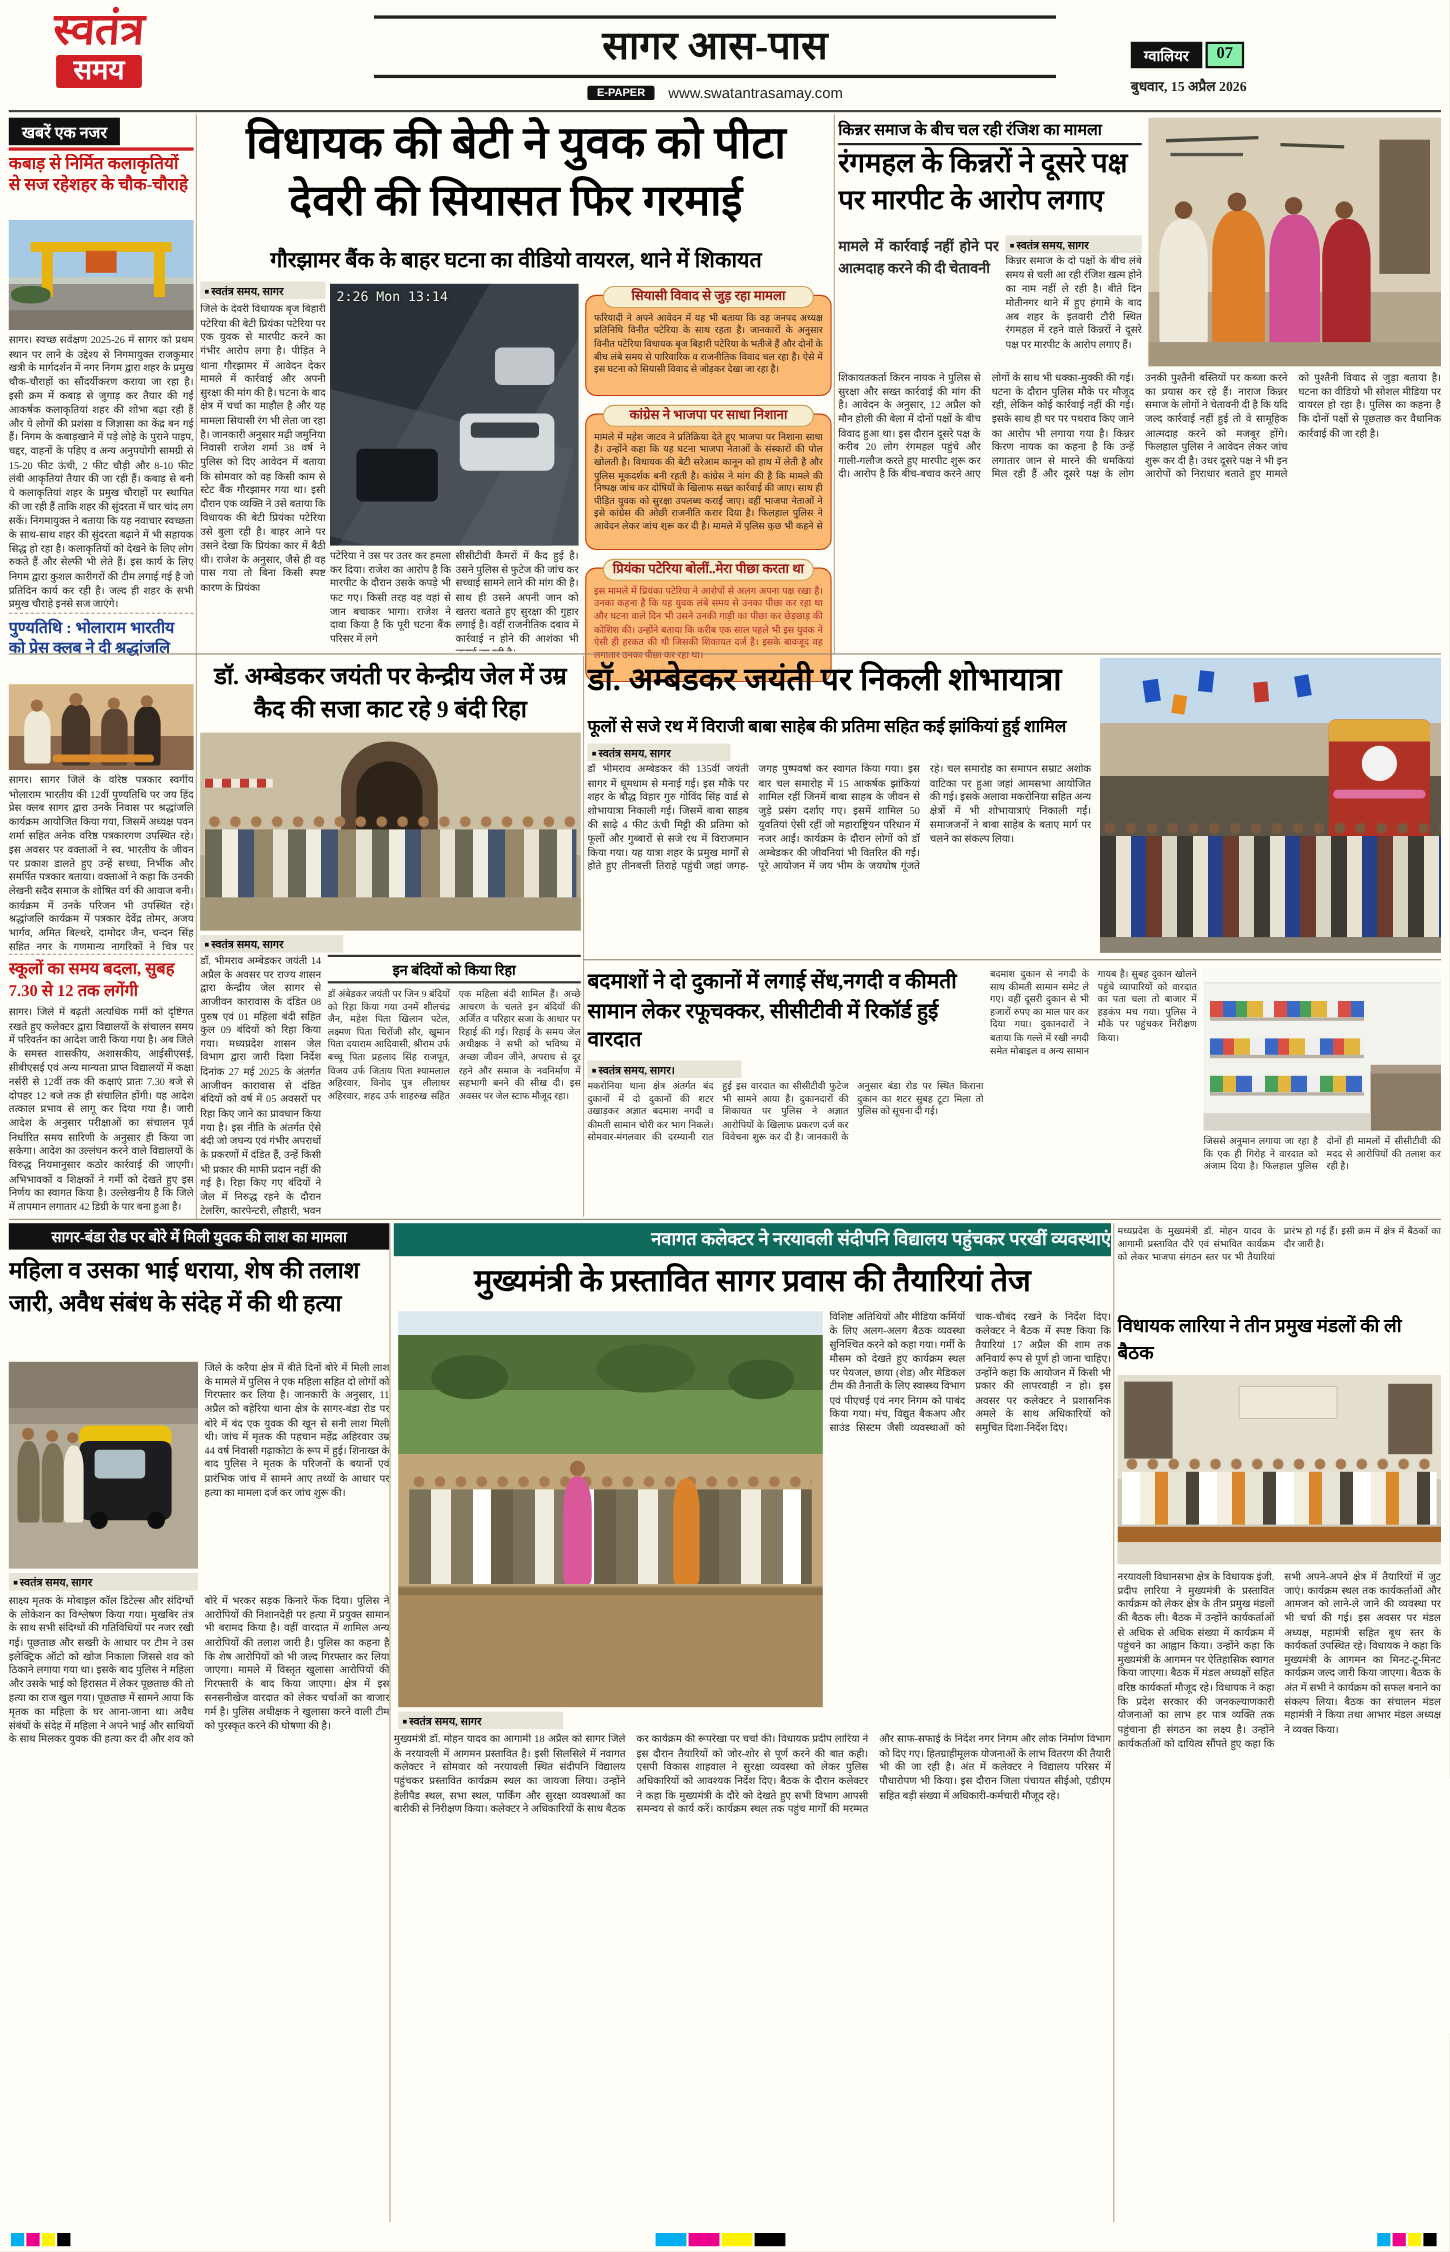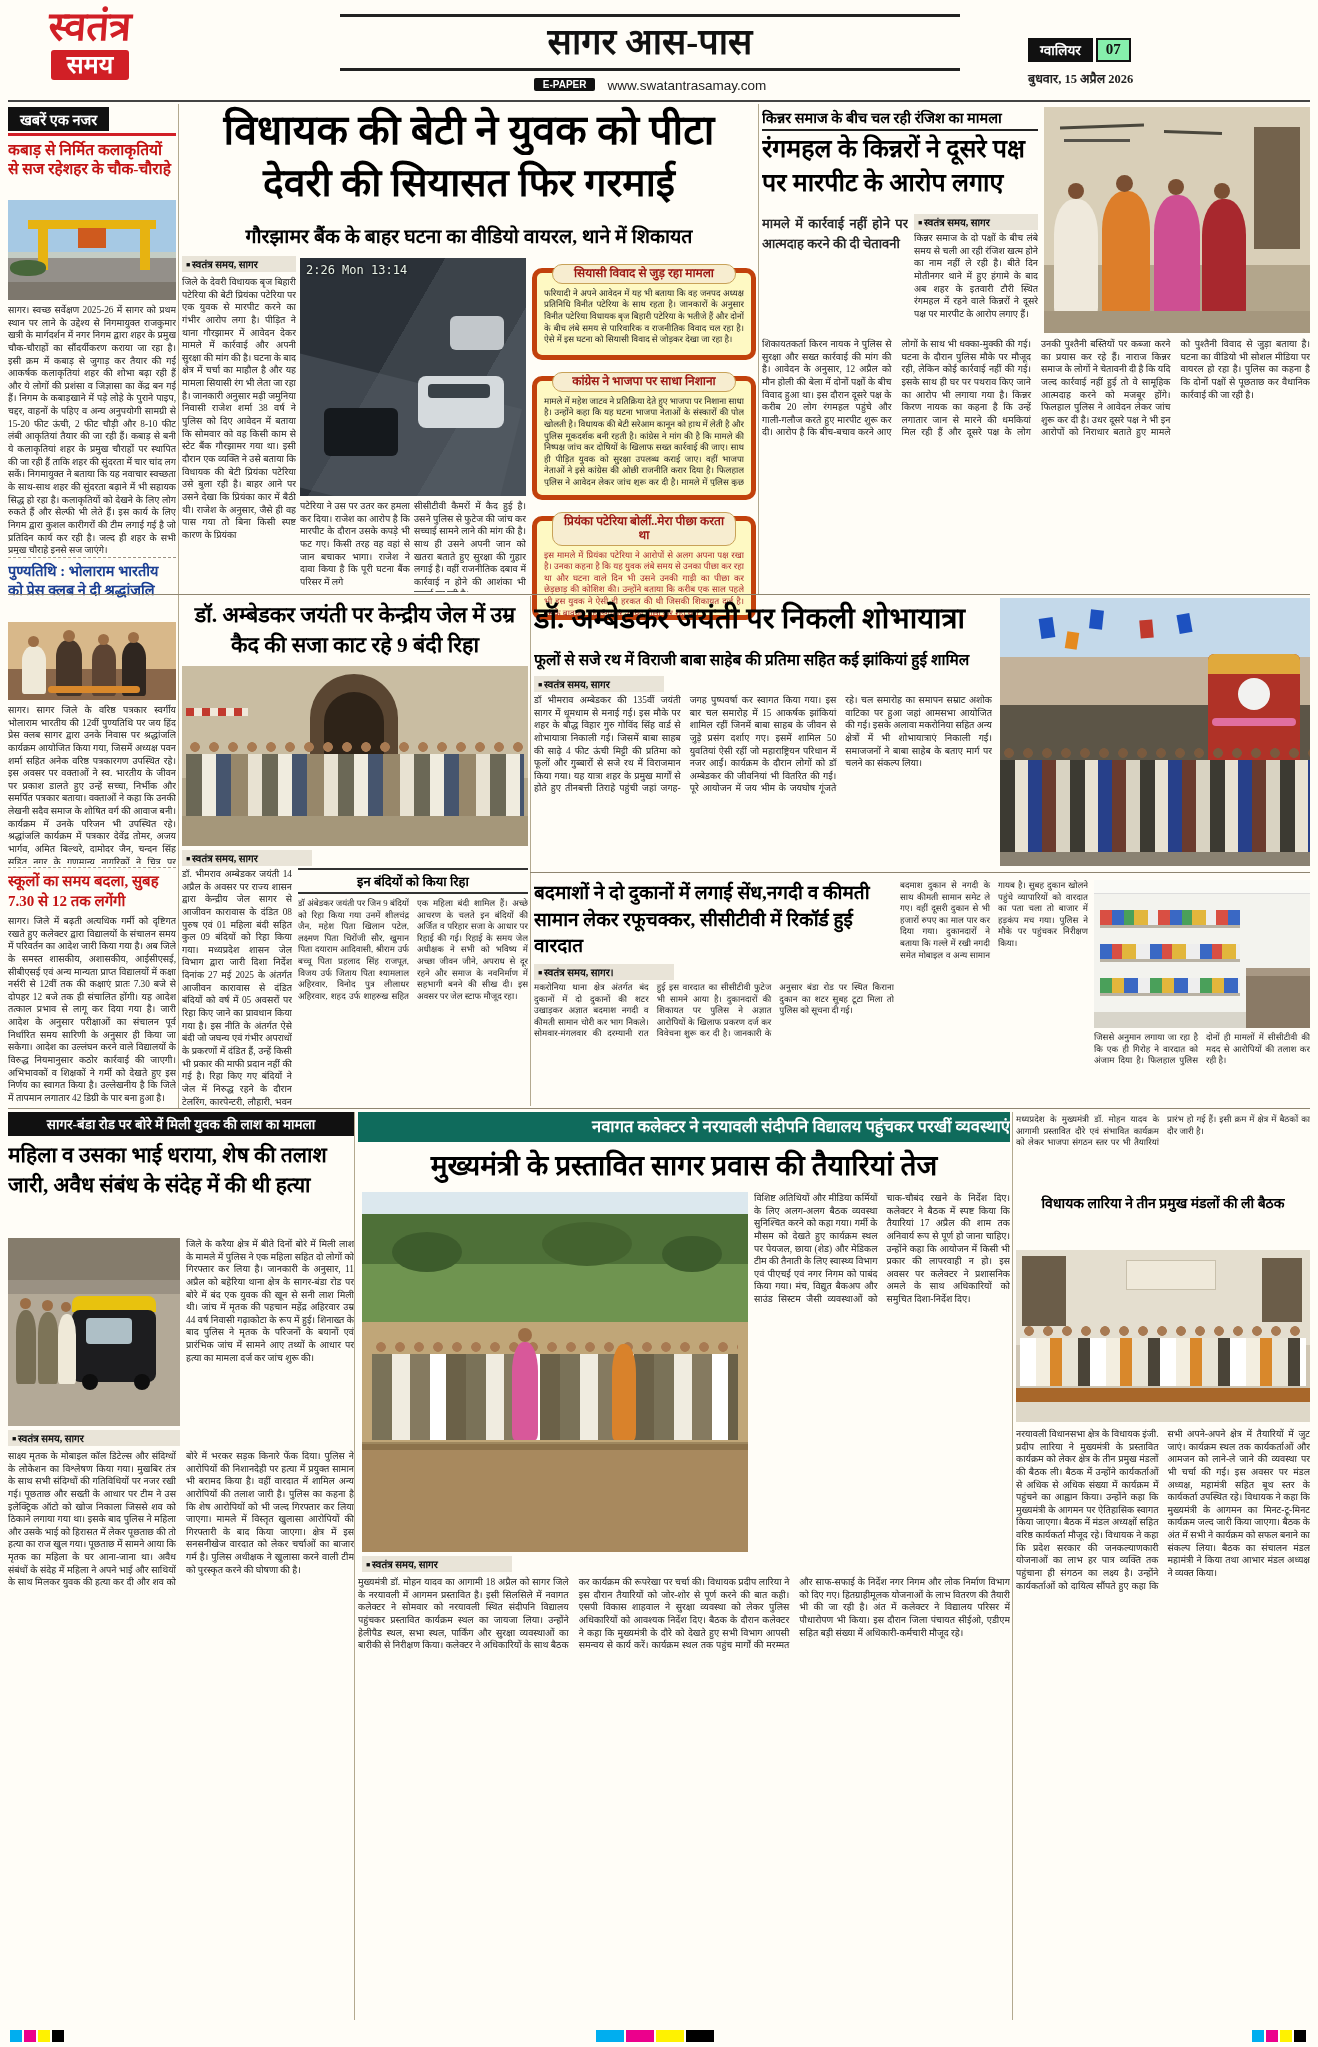--- a/index.html
+++ b/index.html
@@ -8,21 +8,21 @@
 .abs{position:absolute}
 .bt{font-size:9.3px;line-height:1.36;text-align:justify;color:#1c1c1c;overflow:hidden}
 .bts{font-size:8.6px;line-height:1.35;text-align:justify;color:#1c1c1c;overflow:hidden}
 .hl{font-weight:bold;color:#000;overflow:hidden}
 .byline{background:#e9e4d8;font-size:10px;font-weight:bold;color:#111;padding:1px 4px;white-space:nowrap;overflow:hidden}
 .byline::before{content:"■ ";font-size:7px;vertical-align:1px}
 .vline{position:absolute;width:1px;background:#b3a98f}
 .hline{position:absolute;height:1px;background:#8f8570}
 .dsep{position:absolute;border-top:1px dashed #9a9182;width:168px}
 .photo{position:absolute;overflow:hidden;background:#999}
-.nbox{border:5px solid #c2410c;border-radius:10px;padding:11px 7px 20px;background:#fef9c3}
+.nbox{border:1px solid #c2410c;border-radius:10px;padding:11px 7px 20px;background:#fdba74}
 .boxhead{background:#f7edd0;border:1px solid #c8a258;border-radius:10px;color:#9c1712;font-weight:bold;text-align:center;font-size:12px;line-height:1.15;padding:2px 5px;margin:-20px auto 4px;width:92%;position:relative}
 .heads-row{height:14px;background-image:radial-gradient(circle 5px at 9px 7px,#a87a52 4.5px,transparent 5.2px);background-size:19px 15px;background-repeat:repeat-x}
 .fig{position:absolute;border-radius:45% 45% 10% 10%/30% 30% 8% 8%}
 .hd{position:absolute;border-radius:50%;background:#9c6e46}
 .kbar{background:#111;color:#fff;font-weight:bold;text-align:center}
 .mono{font-family:"DejaVu Sans Mono",monospace}
 .sans{font-family:"Liberation Sans",sans-serif}
 </style>
 </head>
 <body>
@@ -240,21 +240,21 @@
     <div class="fig" style="left:250px;top:152px;width:24px;height:96px;background:#d9822b"></div>
     <div style="position:absolute;left:0;top:250px;width:386px;height:8px;background:rgba(40,30,10,.22)"></div>
   </div>
   <div class="abs bt" style="left:754px;top:1192px;width:256px;height:360px;column-count:2;column-gap:9px">विशिष्ट अतिथियों और मीडिया कर्मियों के लिए अलग-अलग बैठक व्यवस्था सुनिश्चित करने को कहा गया। गर्मी के मौसम को देखते हुए कार्यक्रम स्थल पर पेयजल, छाया (शेड) और मेडिकल टीम की तैनाती के लिए स्वास्थ्य विभाग एवं पीएचई एवं नगर निगम को पाबंद किया गया। मंच, विद्युत बैकअप और साउंड सिस्टम जैसी व्यवस्थाओं को चाक-चौबंद रखने के निर्देश दिए। कलेक्टर ने बैठक में स्पष्ट किया कि तैयारियां 17 अप्रैल की शाम तक अनिवार्य रूप से पूर्ण हो जाना चाहिए। उन्होंने कहा कि आयोजन में किसी भी प्रकार की लापरवाही न हो। इस अवसर पर कलेक्टर ने प्रशासनिक अमले के साथ अधिकारियों को समुचित दिशा-निर्देश दिए।</div>
   <div class="abs byline" style="left:362px;top:1556px;width:150px">स्वतंत्र समय, सागर</div>
   <div class="abs bt" style="left:358px;top:1576px;width:652px;height:440px;column-count:3;column-gap:10px">मुख्यमंत्री डॉ. मोहन यादव का आगामी 18 अप्रैल को सागर जिले के नरयावली में आगमन प्रस्तावित है। इसी सिलसिले में नवागत कलेक्टर ने सोमवार को नरयावली स्थित संदीपनि विद्यालय पहुंचकर प्रस्तावित कार्यक्रम स्थल का जायजा लिया। उन्होंने हेलीपैड स्थल, सभा स्थल, पार्किंग और सुरक्षा व्यवस्थाओं का बारीकी से निरीक्षण किया। कलेक्टर ने अधिकारियों के साथ बैठक कर कार्यक्रम की रूपरेखा पर चर्चा की। विधायक प्रदीप लारिया ने इस दौरान तैयारियों को जोर-शोर से पूर्ण करने की बात कही। एसपी विकास शाहवाल ने सुरक्षा व्यवस्था को लेकर पुलिस अधिकारियों को आवश्यक निर्देश दिए। बैठक के दौरान कलेक्टर ने कहा कि मुख्यमंत्री के दौरे को देखते हुए सभी विभाग आपसी समन्वय से कार्य करें। कार्यक्रम स्थल तक पहुंच मार्गों की मरम्मत और साफ-सफाई के निर्देश नगर निगम और लोक निर्माण विभाग को दिए गए। हितग्राहीमूलक योजनाओं के लाभ वितरण की तैयारी भी की जा रही है। अंत में कलेक्टर ने विद्यालय परिसर में पौधारोपण भी किया। इस दौरान जिला पंचायत सीईओ, एडीएम सहित बड़ी संख्या में अधिकारी-कर्मचारी मौजूद रहे।</div>
 
   <div class="vline" style="left:1012px;top:1112px;height:908px"></div>
 
   <div class="abs bts" style="left:1016px;top:1114px;width:294px;height:76px;column-count:2;column-gap:8px">मध्यप्रदेश के मुख्यमंत्री डॉ. मोहन यादव के आगामी प्रस्तावित दौरे एवं संभावित कार्यक्रम को लेकर भाजपा संगठन स्तर पर भी तैयारियां प्रारंभ हो गई हैं। इसी क्रम में क्षेत्र में बैठकों का दौर जारी है।</div>
-  <div class="abs hl" style="left:1016px;top:1194px;width:294px;height:52px;font-size:14px;line-height:1.4;text-align:center">विधायक लारिया ने तीन प्रमुख मंडलों की ली बैठक</div>
+  <div class="abs hl" style="left:1016px;top:1194px;width:294px;height:52px;font-size:17px;line-height:1.4;text-align:left">विधायक लारिया ने तीन प्रमुख मंडलों की ली बैठक</div>
   <div class="photo" style="left:1016px;top:1250px;width:294px;height:172px;background:linear-gradient(#e4decf 0 55%,#cfc6b4 55%)">
     <div style="position:absolute;left:6px;top:6px;width:44px;height:70px;background:#6b5d49"></div>
     <div style="position:absolute;left:246px;top:8px;width:40px;height:64px;background:#6b5d49"></div>
     <div style="position:absolute;left:110px;top:10px;width:90px;height:30px;background:#efe9da;border:1px solid #c8c0ac"></div>
     <div class="heads-row" style="position:absolute;left:4px;top:74px;width:286px"></div>
     <div style="position:absolute;left:4px;top:88px;width:286px;height:48px;background:repeating-linear-gradient(90deg,#ffffff 0 16px,#f3eee0 16px 30px,#d9882b 30px 42px,#e8e4d6 42px 58px,#4a4438 58px 70px)"></div>
     <div style="position:absolute;left:0;top:138px;width:294px;height:14px;background:#a8672a"></div>
     <div style="position:absolute;left:0;top:152px;width:294px;height:20px;background:#ded8c8"></div>
   </div>
   <div class="abs bt" style="left:1016px;top:1428px;width:294px;height:588px;column-count:2;column-gap:9px">नरयावली विधानसभा क्षेत्र के विधायक इंजी. प्रदीप लारिया ने मुख्यमंत्री के प्रस्तावित कार्यक्रम को लेकर क्षेत्र के तीन प्रमुख मंडलों की बैठक ली। बैठक में उन्होंने कार्यकर्ताओं से अधिक से अधिक संख्या में कार्यक्रम में पहुंचने का आह्वान किया। उन्होंने कहा कि मुख्यमंत्री के आगमन पर ऐतिहासिक स्वागत किया जाएगा। बैठक में मंडल अध्यक्षों सहित वरिष्ठ कार्यकर्ता मौजूद रहे। विधायक ने कहा कि प्रदेश सरकार की जनकल्याणकारी योजनाओं का लाभ हर पात्र व्यक्ति तक पहुंचाना ही संगठन का लक्ष्य है। उन्होंने कार्यकर्ताओं को दायित्व सौंपते हुए कहा कि सभी अपने-अपने क्षेत्र में तैयारियों में जुट जाएं। कार्यक्रम स्थल तक कार्यकर्ताओं और आमजन को लाने-ले जाने की व्यवस्था पर भी चर्चा की गई। इस अवसर पर मंडल अध्यक्ष, महामंत्री सहित बूथ स्तर के कार्यकर्ता उपस्थित रहे। विधायक ने कहा कि मुख्यमंत्री के आगमन का मिनट-टू-मिनट कार्यक्रम जल्द जारी किया जाएगा। बैठक के अंत में सभी ने कार्यक्रम को सफल बनाने का संकल्प लिया। बैठक का संचालन मंडल महामंत्री ने किया तथा आभार मंडल अध्यक्ष ने व्यक्त किया।</div>

